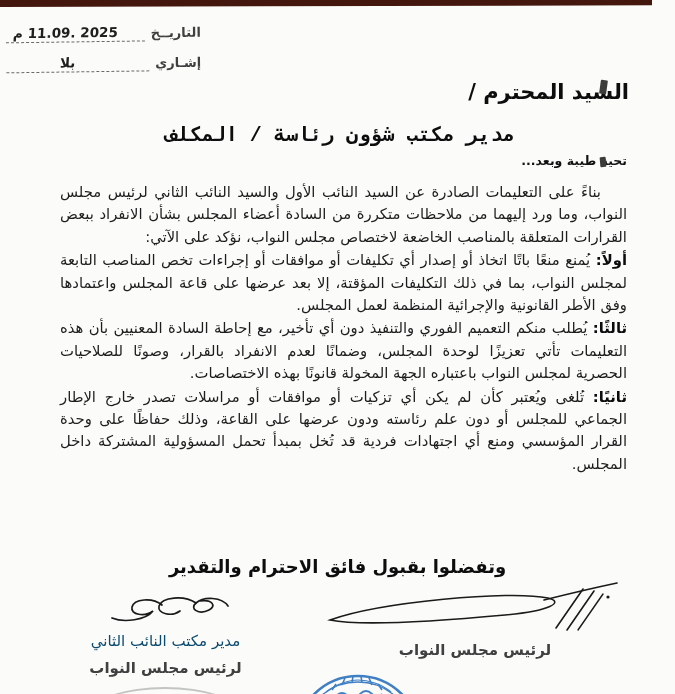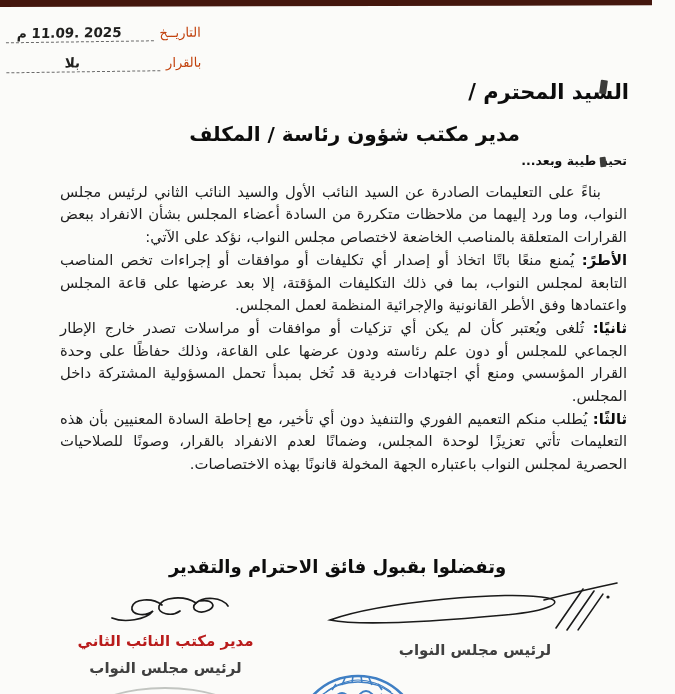--- a/index.html
+++ b/index.html
@@ -27,21 +27,21 @@
   .meta{
     position:absolute;top:16px;left:6px;width:195px;
     direction:rtl;
     transform:rotate(-0.8deg);
   }
   .meta-row{
     display:flex;align-items:flex-end;gap:6px;
     margin-bottom:4px;height:26px;
   }
   .meta-label{
-    font-weight:normal;font-size:13px;color:#c2410c;
+    font-weight:bold;font-size:13px;color:#404040;
     white-space:nowrap;line-height:1;padding-bottom:2px;
   }
   .meta-field{
     flex:1;position:relative;height:100%;
     border-bottom:1.5px dashed #6a6a6a;
   }
   .meta-value{
     position:absolute;bottom:1px;right:14%;left:0;
     text-align:center;
     font-weight:bold;font-size:13.5px;color:#20201e;
@@ -49,22 +49,22 @@
     transform:skewX(-4deg);
   }
   
   .salutation{
     position:absolute;top:80px;right:46px;
     font-size:21px;font-weight:bold;color:#0d0d0d;
     letter-spacing:0.5px;
   }
   .recipient{
     position:absolute;top:122px;left:160px;width:360px;
-    text-align:right;
-    font-size:20px;font-weight:bold;color:#0d0d0d;
+    text-align:center;
+    font-size:20px;font-weight:bold;color:#0d0d0d;font-family:Liberation Mono, monospace;
   }
   .greeting{
     position:absolute;top:153px;right:48px;
     font-size:12.5px;font-weight:bold;color:#111;
   }
   
   .body-text{
     position:absolute;top:181px;right:48px;left:48px;
     direction:rtl;
     font-size:14.8px;line-height:22.4px;
@@ -79,21 +79,21 @@
     position:absolute;top:556px;left:0;right:0;
     text-align:center;
     font-size:18px;font-weight:bold;color:#0d0d0d;
   }
   
   .sig-block{position:absolute;text-align:center;}
   .sig-right{top:580px;left:330px;width:290px;}
   .sig-left{top:592px;left:38px;width:255px;}
   .sig-svg{display:block;margin:0 auto;}
   .sig-title{
-    font-size:15px;font-weight:bold;color:#b91c1c;margin-top:2px;
+    font-size:15px;font-weight:normal;color:#0c4a6e;margin-top:2px;
     white-space:nowrap;
   }
   .sig-sub{
     font-size:15px;font-weight:bold;color:#404040;margin-top:9px;
     white-space:nowrap;
   }
   
   .stamp-blue{position:absolute;top:670px;left:292px;z-index:5;}
   .stamp-ghost{
     position:absolute;top:687px;left:92px;width:142px;height:46px;
@@ -113,36 +113,36 @@
   <div class="top-bar"></div>
 
   <div class="meta">
     <div class="meta-row">
       <span class="meta-label">التاريــخ</span>
       <span class="meta-field">
         <span class="meta-value">2025 .11.09 م</span>
       </span>
     </div>
     <div class="meta-row">
-      <span class="meta-label">بالقرار</span>
+      <span class="meta-label">إشـاري</span>
       <span class="meta-field">
         <span class="meta-value">بلا</span>
       </span>
     </div>
   </div>
 
   <div class="salutation">السيد المحترم /</div>
   <div class="recipient">مدير مكتب شؤون رئاسة / المكلف</div>
   <div class="greeting">تحية طيبة وبعد...</div>
 
   <div class="body-text">
     <p class="intro">بناءً على التعليمات الصادرة عن السيد النائب الأول والسيد النائب الثاني لرئيس مجلس النواب، وما ورد إليهما من ملاحظات متكررة من السادة أعضاء المجلس بشأن الانفراد ببعض القرارات المتعلقة بالمناصب الخاضعة لاختصاص مجلس النواب، نؤكد على الآتي:</p>
-    <p><span class="lead">الأطرً:</span> <span>يُمنع منعًا باتًا اتخاذ أو إصدار أي تكليفات أو موافقات أو إجراءات تخص المناصب التابعة لمجلس النواب، بما في ذلك التكليفات المؤقتة، إلا بعد عرضها على قاعة المجلس واعتمادها وفق الأطر القانونية والإجرائية المنظمة لعمل المجلس.</span></p>
+    <p><span class="lead">أولاً:</span> <span>يُمنع منعًا باتًا اتخاذ أو إصدار أي تكليفات أو موافقات أو إجراءات تخص المناصب التابعة لمجلس النواب، بما في ذلك التكليفات المؤقتة، إلا بعد عرضها على قاعة المجلس واعتمادها وفق الأطر القانونية والإجرائية المنظمة لعمل المجلس.</span></p>
+    <p><span class="lead">ثالثًا:</span> <span>يُطلب منكم التعميم الفوري والتنفيذ دون أي تأخير، مع إحاطة السادة المعنيين بأن هذه التعليمات تأتي تعزيزًا لوحدة المجلس، وضمانًا لعدم الانفراد بالقرار، وصونًا للصلاحيات الحصرية لمجلس النواب باعتباره الجهة المخولة قانونًا بهذه الاختصاصات.</span></p>
     <p><span class="lead">ثانيًا:</span> <span>تُلغى ويُعتبر كأن لم يكن أي تزكيات أو موافقات أو مراسلات تصدر خارج الإطار الجماعي للمجلس أو دون علم رئاسته ودون عرضها على القاعة، وذلك حفاظًا على وحدة القرار المؤسسي ومنع أي اجتهادات فردية قد تُخل بمبدأ تحمل المسؤولية المشتركة داخل المجلس.</span></p>
-    <p><span class="lead">ثالثًا:</span> <span>يُطلب منكم التعميم الفوري والتنفيذ دون أي تأخير، مع إحاطة السادة المعنيين بأن هذه التعليمات تأتي تعزيزًا لوحدة المجلس، وضمانًا لعدم الانفراد بالقرار، وصونًا للصلاحيات الحصرية لمجلس النواب باعتباره الجهة المخولة قانونًا بهذه الاختصاصات.</span></p>
   </div>
 
   <div class="closing">وتفضلوا بقبول فائق الاحترام والتقدير</div>
 
   <div class="sig-block sig-right">
     <svg class="sig-svg" width="300" height="52" viewBox="0 0 300 52" fill="none">
       <path d="M10,40 C60,22 190,10 228,18 C245,22 230,31 185,35 C120,41 40,46 10,40 Z" stroke="#1a1a1a" stroke-width="1.6" fill="none" stroke-linecap="round"></path>
       <path d="M224,20 C252,13 278,7 297,3" stroke="#1a1a1a" stroke-width="1.6" fill="none" stroke-linecap="round"></path>
       <path d="M236,48 L263,9" stroke="#1a1a1a" stroke-width="1.6" stroke-linecap="round"></path>
       <path d="M247,50 L274,11" stroke="#1a1a1a" stroke-width="1.6" stroke-linecap="round"></path>

